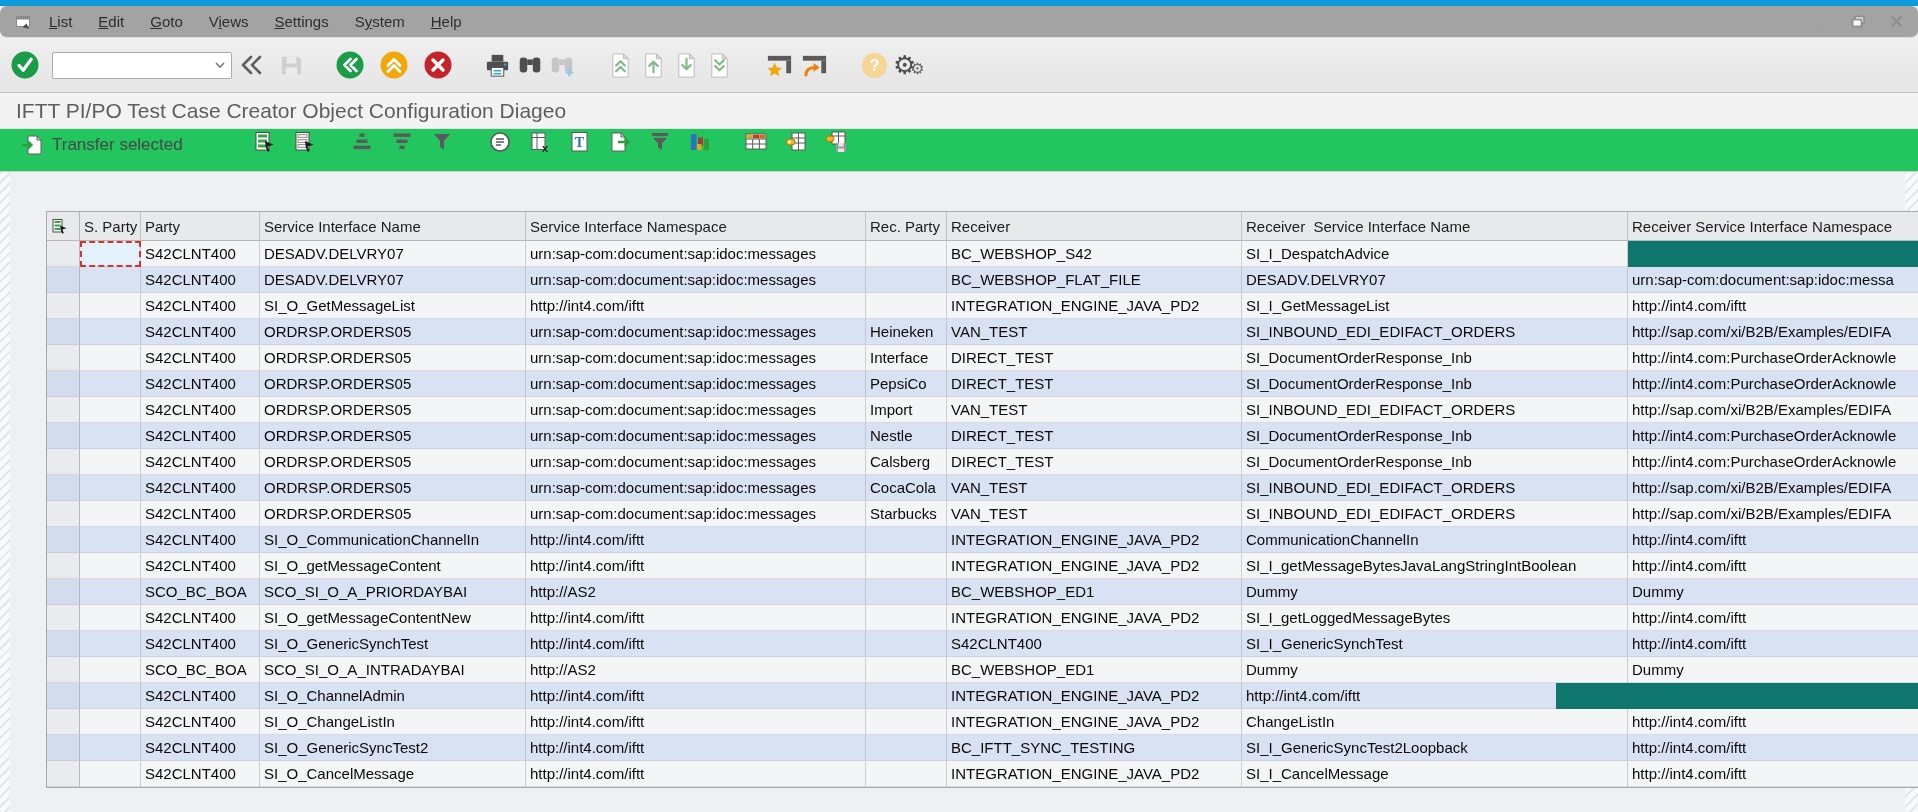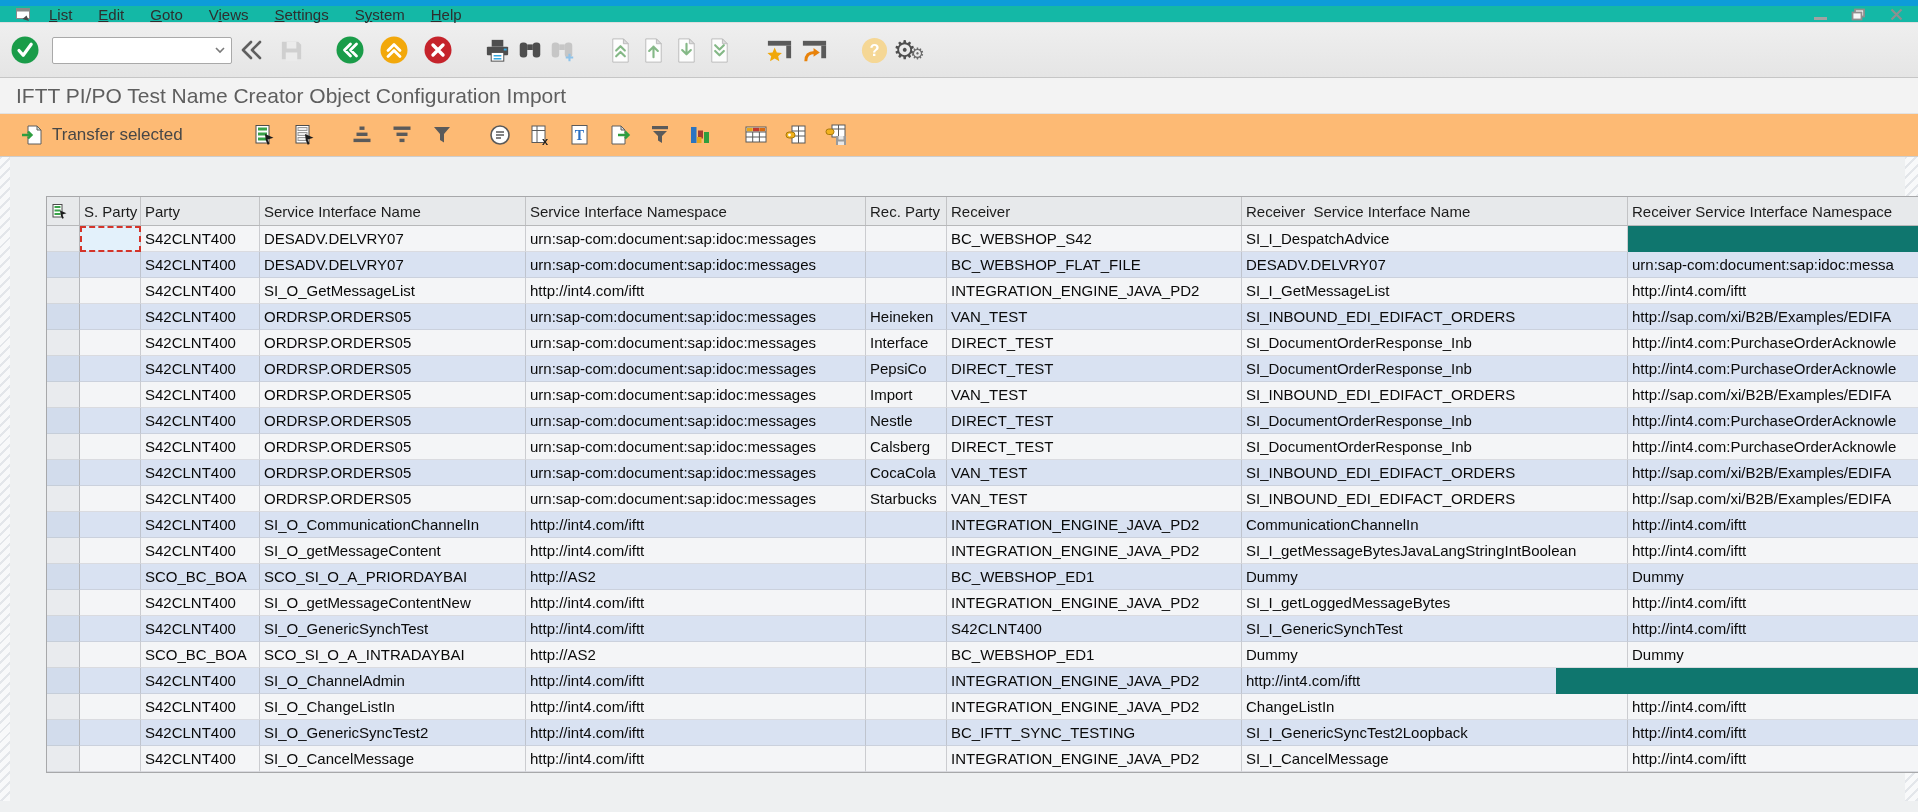--- a/index.html
+++ b/index.html
@@ -3,22 +3,22 @@
 <meta charset="utf-8">
 <style>
   * { margin:0; padding:0; box-sizing:border-box; }
   html,body { width:1918px; height:812px; overflow:hidden;
     font-family:"Liberation Sans","DejaVu Sans",sans-serif; background:#eef0f1; }
 
   
   .top-strip { height:6px; background:var(--accent,#0d9cd9); }
 
   
-  .menubar { height:17px; background:#14b8a6; border-bottom:1px solid #dedede;
-    display:flex; align-items:center; position:relative; padding-left:10px; }
+  .menubar { height:32px; background:#a3a3a3; border-bottom:1px solid #dedede;
+    display:flex; align-items:center; position:relative; padding-left:10px;border-radius:7px; }
   .menu-sys-icon { width:26px; display:flex; justify-content:center; align-items:center; }
   .menu-items { display:flex; align-items:center; }
   .menu-item { padding:3px 13px; font-size:15px; color:#2e2e2e; cursor:default; }
   .menu-item u { text-decoration:underline; }
   .win-controls { position:absolute; right:14px; top:0; height:100%; display:flex; align-items:center; gap:22px; }
   .win-btn { display:flex; align-items:center; justify-content:center; width:16px; height:16px; }
   .min-glyph { width:13px; height:3px; background:#a2a2a2; margin-top:8px; }
 
   
   .toolbar { height:55px; background:linear-gradient(#efefef,#e5e5e5);
@@ -30,22 +30,22 @@
   .cmd-wrap input { border:none; outline:none; flex:1; width:120px; font-size:14px; font-family:inherit; }
   .gear-glyphs { font-size:26px; color:#4f4f4f; line-height:1; letter-spacing:-6px; }
   .gear-glyphs .small-gear { font-size:16px; color:#6b6b6b; }
 
   
   .titlebar { height:36px; background:#f3f3f3; border-bottom:1px solid #e2e2e2;
     display:flex; align-items:center; padding-left:16px; }
   .page-title { font-size:21px; color:#5e5e5e; }
 
   
-  .apptoolbar { height:43px; background:#fdba74; border-bottom:1px solid #cdcdcd;
-    display:flex; align-items:center; padding-left:14px; }
+  .apptoolbar { height:43px; background:#22c55e; border-bottom:1px solid #cdcdcd;
+    display:flex; align-items:flex-start; padding-left:14px; }
   .transfer-btn { display:flex; align-items:center; gap:8px; padding:4px 6px; cursor:default; }
   .transfer-btn span { font-size:17px; color:#474747; }
   .abtn { width:26px; height:26px; display:flex; align-items:center; justify-content:center;
     margin-right:14px; cursor:default; }
 
   
   .content { position:relative; height:644px; background:#eef0f1; }
   .hatch { position:absolute; top:0; bottom:0;
     background:repeating-linear-gradient(135deg,#e3e6ea 0 2px,#f8f9fa 2px 7px); }
   .hatch-left { left:0; width:10px; } .hatch-right { right:0; width:13px; }
@@ -225,21 +225,21 @@
         <circle cx="15" cy="15" r="13" fill="#f5d795"></circle>
       <text x="15" y="21" text-anchor="middle" font-size="17" font-weight="bold" fill="#fff" font-family="Liberation Sans,sans-serif">?</text>
       </svg>
   </div>
   <div class="tbtn">
     <span class="gear-glyphs">⚙<span class="small-gear">⚙</span></span>
   </div>
 </div>
 
 <div class="titlebar">
-  <div class="page-title">IFTT PI/PO Test Name Creator Object Configuration Import</div>
+  <div class="page-title">IFTT PI/PO Test Case Creator Object Configuration Diageo</div>
 </div>
 
 <div class="apptoolbar">
   <div class="transfer-btn">
     <svg width="24" height="24" viewBox="0 0 24 24">
       <path d="M8 3 h9 l4 4 v14 H8 z" fill="#fff" stroke="#5f5f5f"></path>
       <path d="M17 3 l4 4 h-4 z" fill="#d7e4d7" stroke="#5f5f5f"></path>
       <path d="M2 12 h9.5 M8 8.5 L11.5 12 L8 15.5" stroke="#2f9e3f" stroke-width="2.4" fill="none"></path>
       </svg>
     <span>Transfer selected</span>

